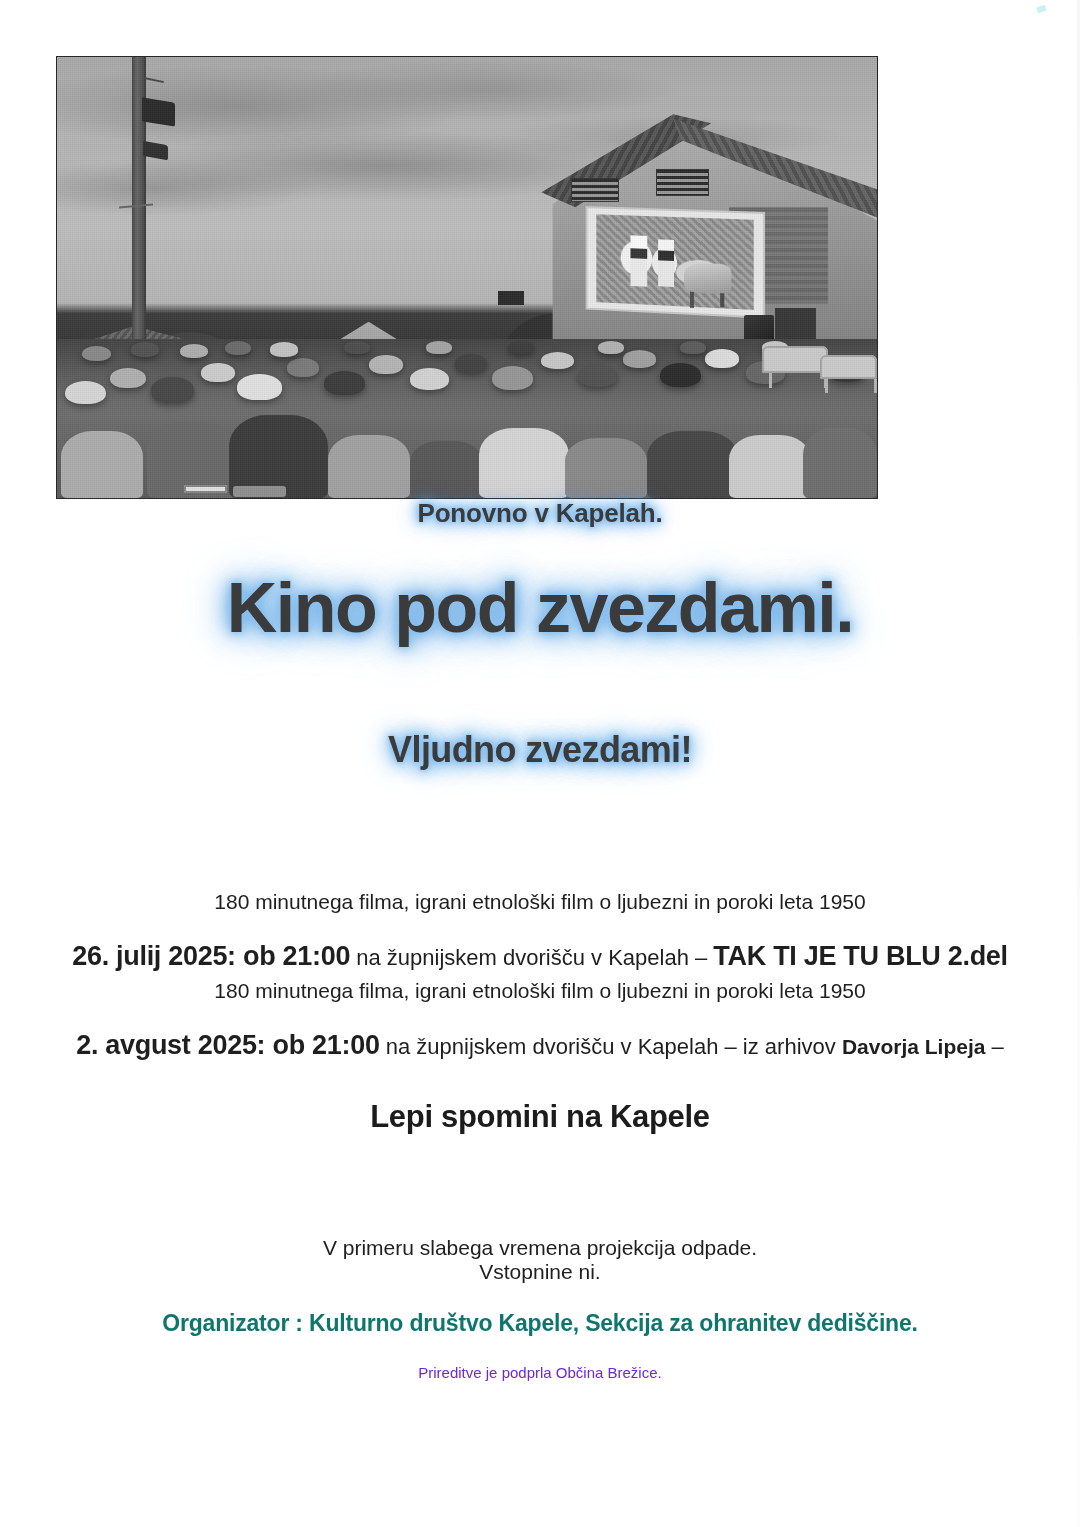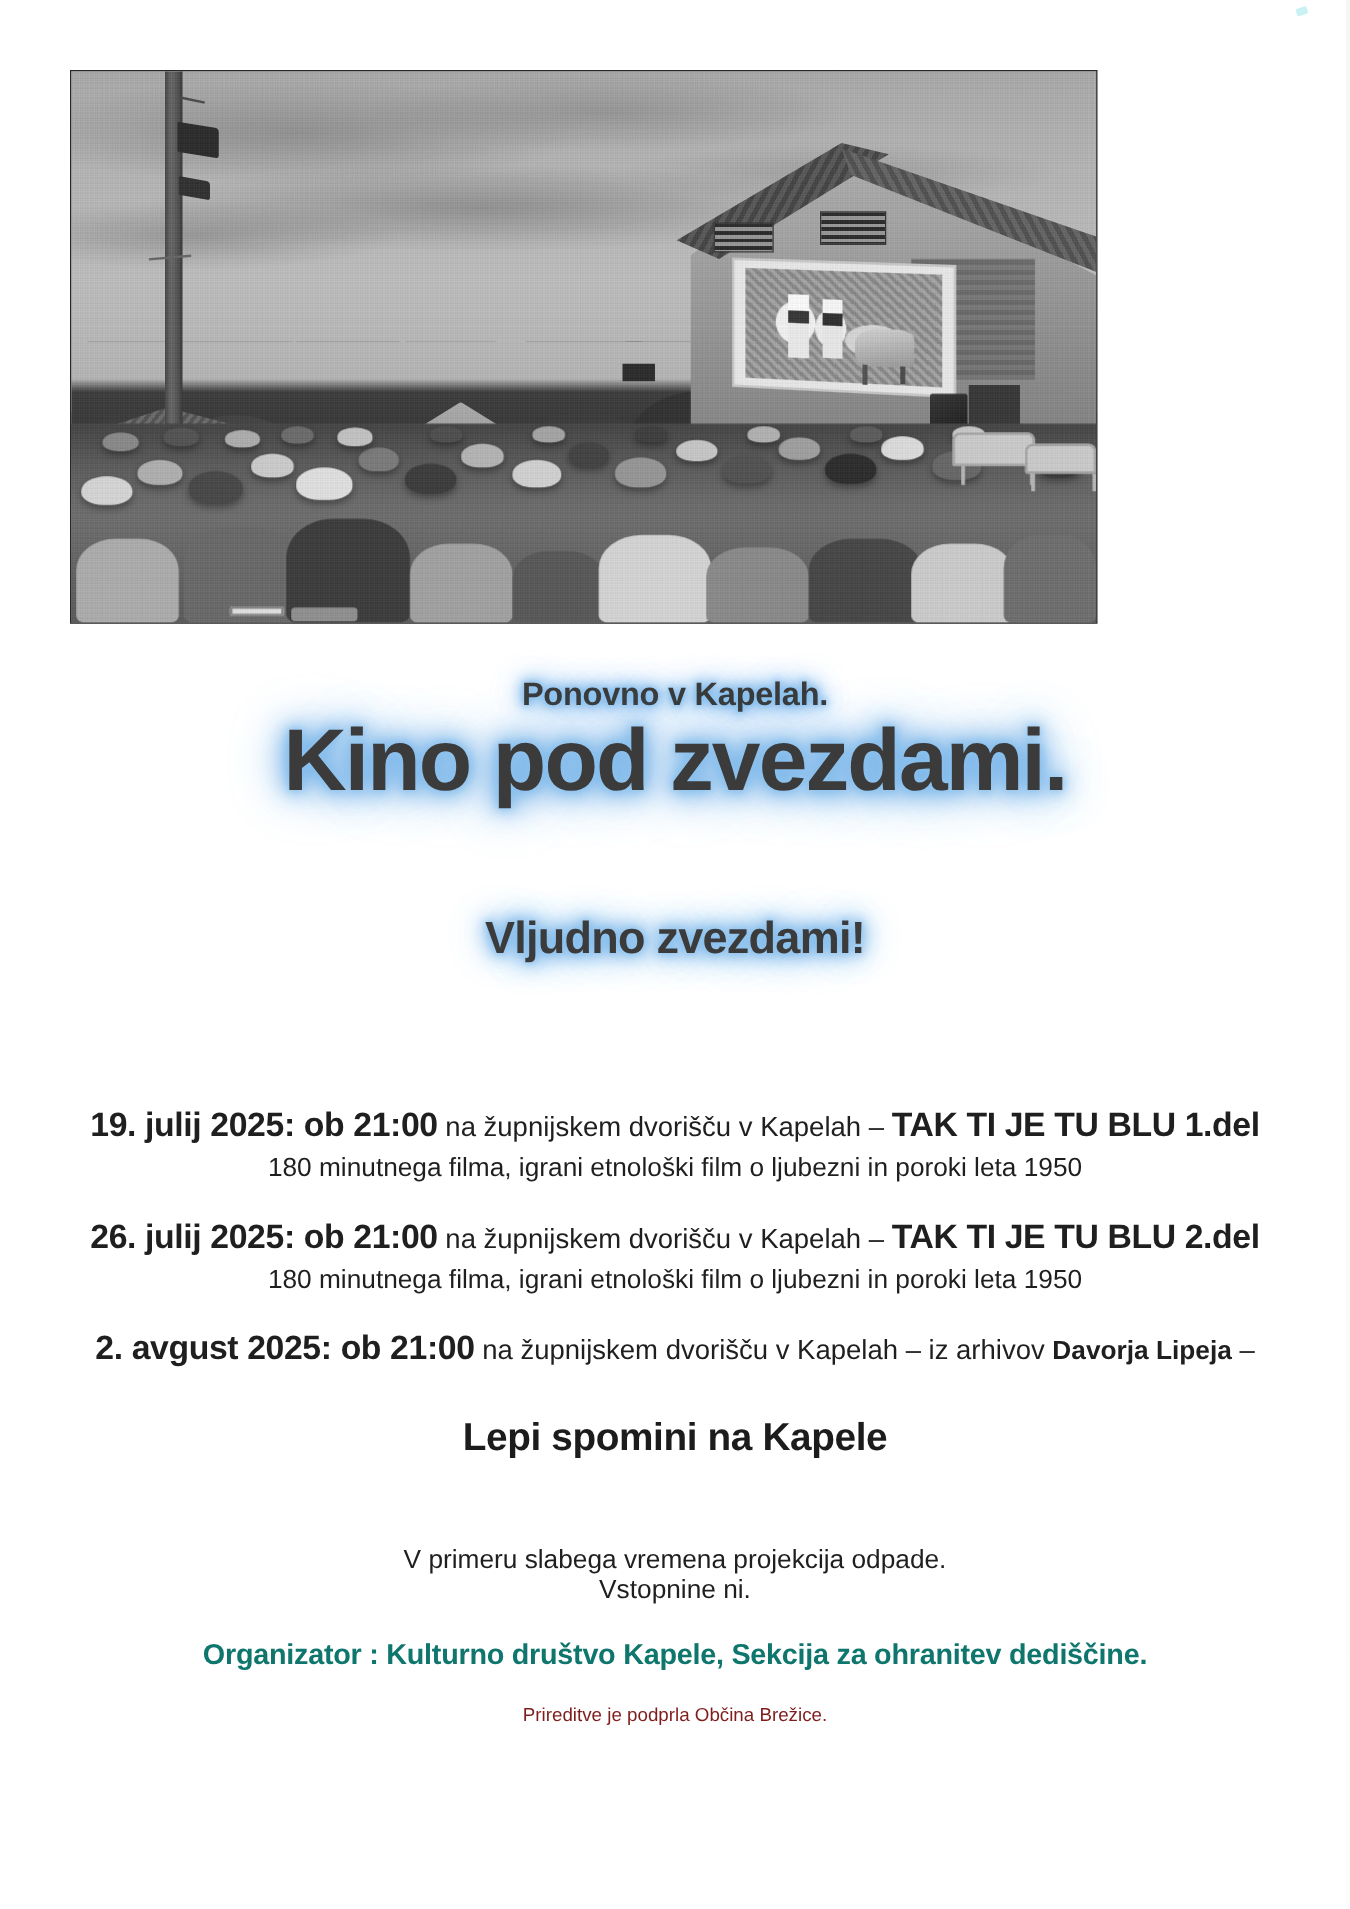--- a/index.html
+++ b/index.html
@@ -246,21 +246,21 @@
     position: absolute; inset: 0;
     background-image:
       repeating-linear-gradient(0deg, rgba(255,255,255,.035) 0 1px, rgba(0,0,0,.035) 1px 2px),
       repeating-linear-gradient(90deg, rgba(255,255,255,.03) 0 1px, rgba(0,0,0,.03) 1px 2px);
     pointer-events: none;
   }
 
   
   .glow-line { text-align: center; color: #3b3b3b; font-weight: 700; }
   .glow-sm {
-    position: absolute; left: 0; right: 0; top: 540px;
+    position: absolute; left: 0; right: 0; top: 498px;
     font-size: 26px; letter-spacing: -0.2px;
     text-shadow:
       0 0 4px #8ec4ef, 0 0 8px #7ab6ea, 0 0 14px #5ea5e4,
       0 0 20px rgba(94,165,228,.75), 0 0 28px rgba(94,165,228,.45);
   }
   .glow-big {
     position: absolute; left: 0; right: 0; top: 568px;
     font-size: 70px; letter-spacing: -1.5px;
     text-shadow:
       0 0 6px #8ec4ef, 0 0 13px #7ab6ea, 0 0 22px #5ea5e4,
@@ -297,21 +297,21 @@
   }
 
   
   .footer { position: absolute; left: 0; right: 0; top: 1212px; text-align: center; }
   .f-line { font-size: 21px; font-weight: 400; color: #1f1f1f; }
   .f-gap { margin-top: 24px; }
   .f-org {
     font-size: 23px; font-weight: 700; color: #0f766e;
     margin-top: 26px; letter-spacing: -0.2px;
   }
-  .f-small { font-size: 15px; font-weight: 400; color: #7f1d1d; margin-top: 27px; }
+  .f-small { font-size: 15px; font-weight: 400; color: #6d28d9; margin-top: 27px; }
 
   
   .scan-fleck {
     position: absolute; left: 1037px; top: 6px;
     width: 9px; height: 6px;
     background: #b6ecef; opacity: .75;
     transform: rotate(-18deg);
     border-radius: 1px;
   }
   .scan-edge {
@@ -413,21 +413,20 @@
   </div>
 </div>
 
 <div class="glow-line glow-sm">Ponovno v Kapelah.</div>
 <div class="glow-line glow-big">Kino pod zvezdami.</div>
 <div class="glow-line glow-md">Vljudno zvezdami!</div>
 
 <div class="schedule">
 
   <div class="ev">
-    <div class="ev-main"><span class="b">19. julij 2025:</span><span class="b">&nbsp;</span><span class="b">ob 21:00</span><span class="n"> na župnijskem dvorišču v Kapelah – </span><span class="t">TAK TI JE TU BLU 1.del</span></div>
     <div class="ev-sub">180 minutnega filma, igrani etnološki film o ljubezni in poroki leta 1950</div>
   </div>
 
   <div class="ev ev-2">
     <div class="ev-main"><span class="b">26. julij 2025:</span><span class="b">&nbsp;</span><span class="b">ob 21:00</span><span class="n"> na župnijskem dvorišču v Kapelah – </span><span class="t">TAK TI JE TU BLU 2.del</span></div>
     <div class="ev-sub">180 minutnega filma, igrani etnološki film o ljubezni in poroki leta 1950</div>
   </div>
 
   <div class="ev ev-3">
     <div class="ev-main"><span class="b">2. avgust 2025:</span><span class="b">&nbsp;</span><span class="b">ob 21:00</span><span class="n"> na župnijskem dvorišču v Kapelah – iz arhivov </span><span class="nm">Davorja Lipeja</span><span class="n"> –</span></div>

